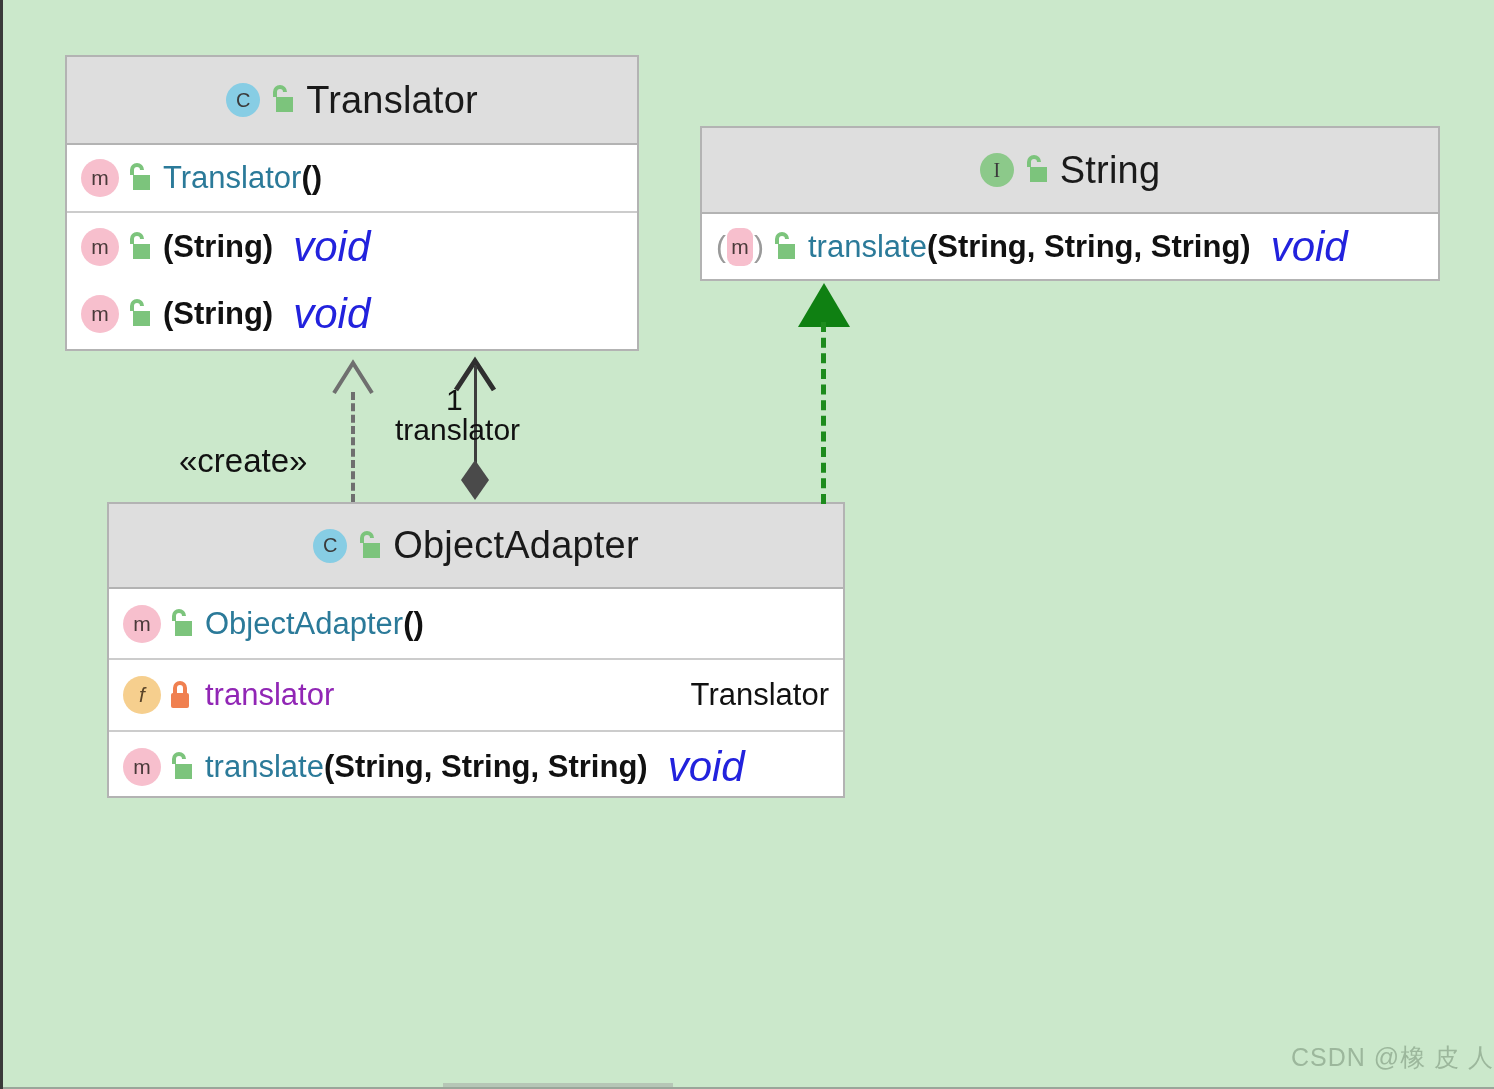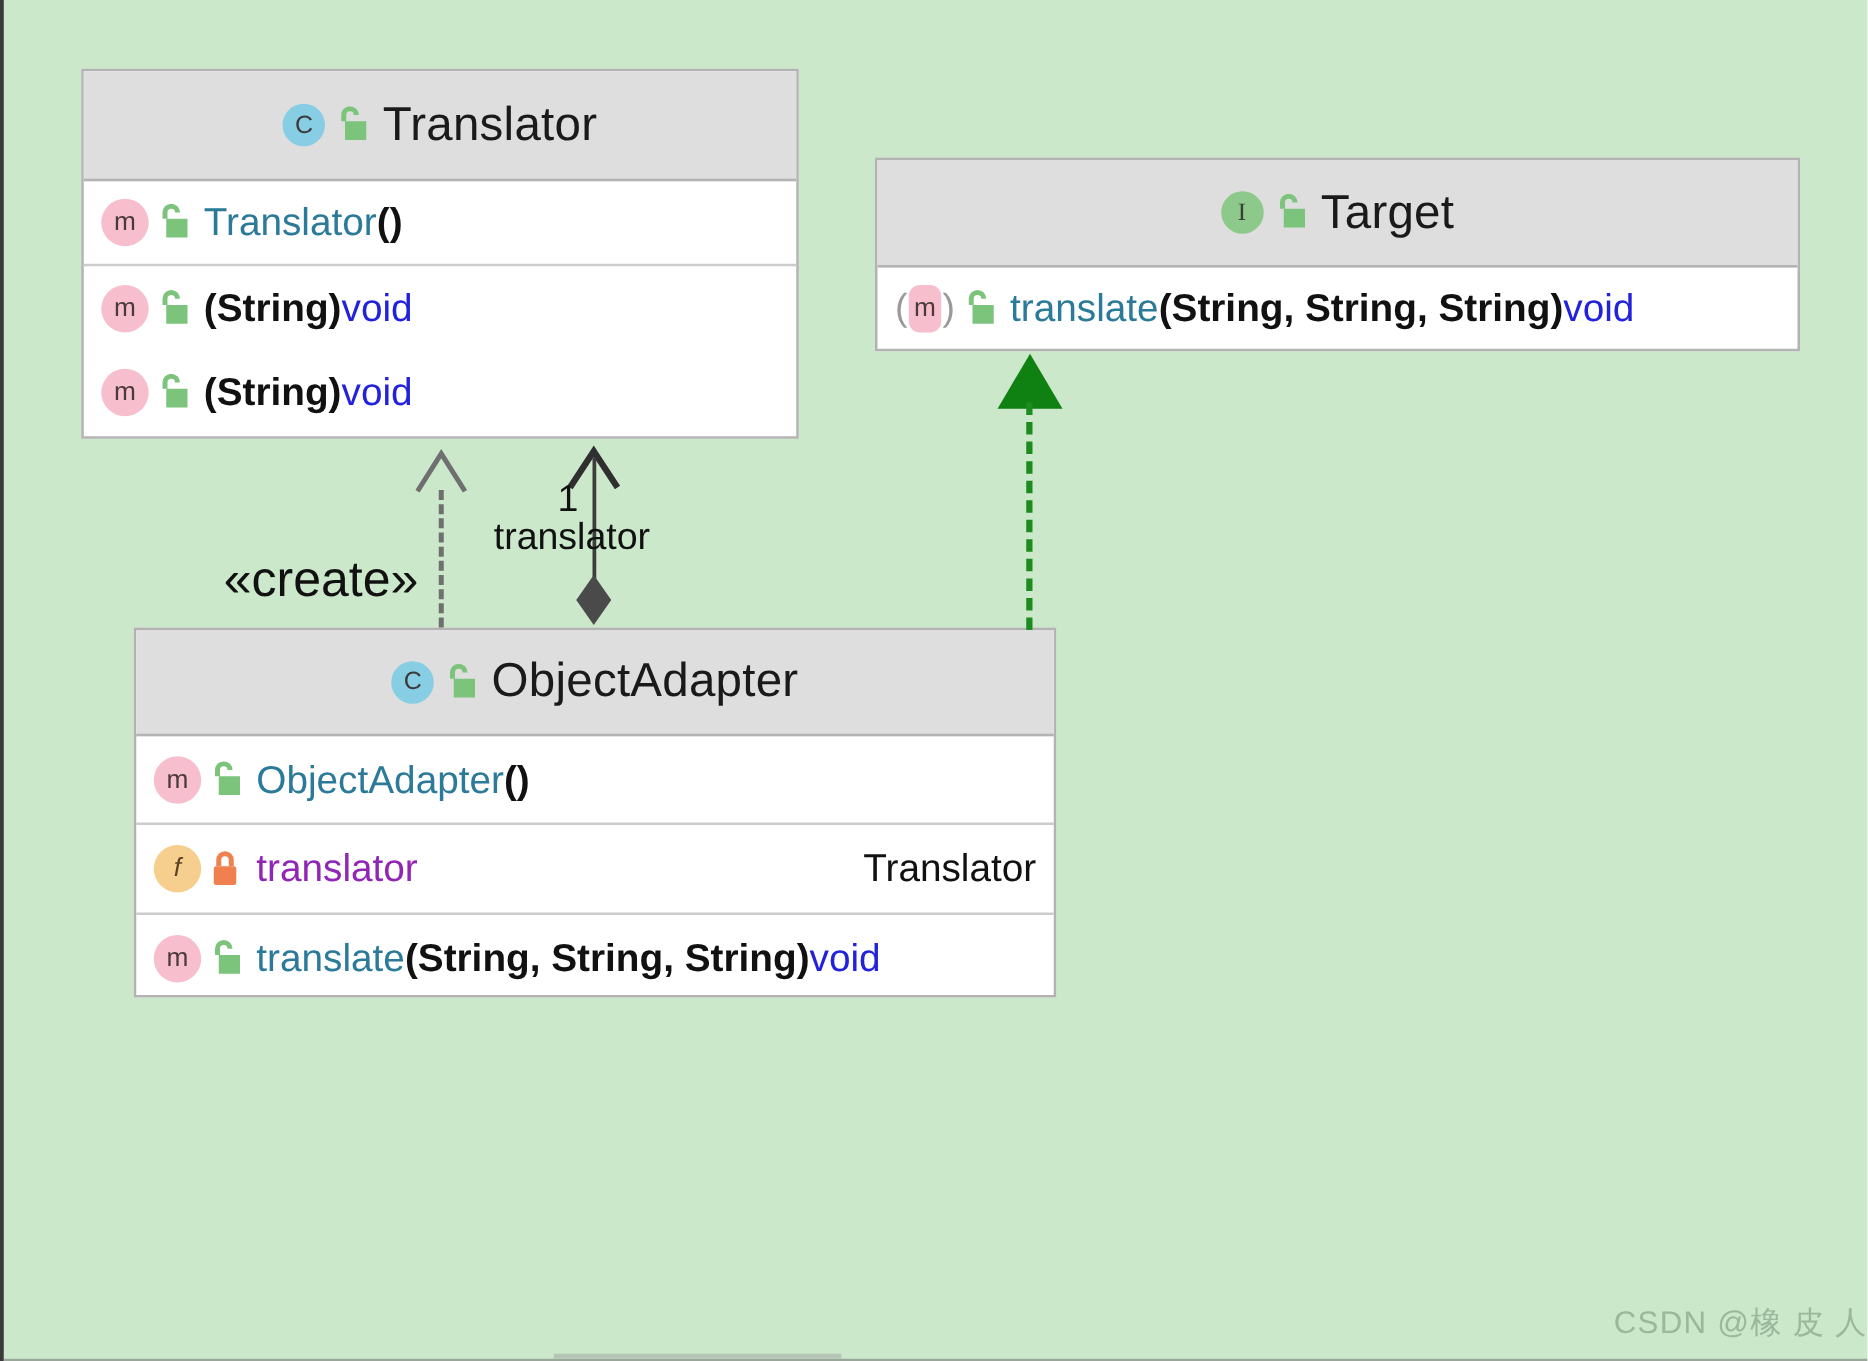--- a/index.html
+++ b/index.html
@@ -79,23 +79,24 @@
   }
   .member-name.field {
     color: #9126b5;
   }
   .member-params {
     font-size: 31px;
     color: #111111;
     font-weight: bold;
   }
   .member-ret {
-    font-size: 31px;
+    font-size: 42px;
     color: #2222dd;
-    margin-left: 0;
+    margin-left: 20px;
+    font-style: italic;
   }
   .member-type-right {
     font-size: 31px;
     color: #111111;
     margin-left: auto;
   }
 
   
   .icon {
     display: inline-flex;
@@ -203,21 +204,21 @@
   }
 
   .edge-label {
     position: absolute;
     font-size: 30px;
     color: #111111;
     white-space: nowrap;
     text-align: center;
   }
   .edge-label.stereotype {
-    font-size: 40px;
+    font-size: 33px;
   }
 
   .watermark {
     position: absolute;
     font-size: 25px;
     color: #9cb79c;
     letter-spacing: 1px;
     white-space: nowrap;
   }
 </style>
@@ -280,21 +281,21 @@
 
   <div class="uml-box" style="left:697px; top:126px; width:740px; height:155px;">
     <div class="uml-header" style="height:86px;">
       <span class="icon ic-interface">I</span>
       <span class="icon">
         <svg class="ic-lock-open" viewBox="0 0 26 30">
           <path d="M7 12 L7 7 A5 5 0 0 1 17 7" fill="none" stroke="#7cc47c" stroke-width="4"></path>
           <rect x="8" y="12" width="17" height="15" fill="#7cc47c"></rect>
         </svg>
       </span>
-      <span class="uml-title">Target</span>
+      <span class="uml-title">String</span>
     </div>
 
     <div class="uml-section">
       <div class="uml-row" style="height:65px;">
         <span class="icon ic-method-abstract">
           <span class="paren l">(</span>
           <span class="abs-pill">m</span>
           <span class="paren r">)</span>
         </span>
         <span class="icon">

